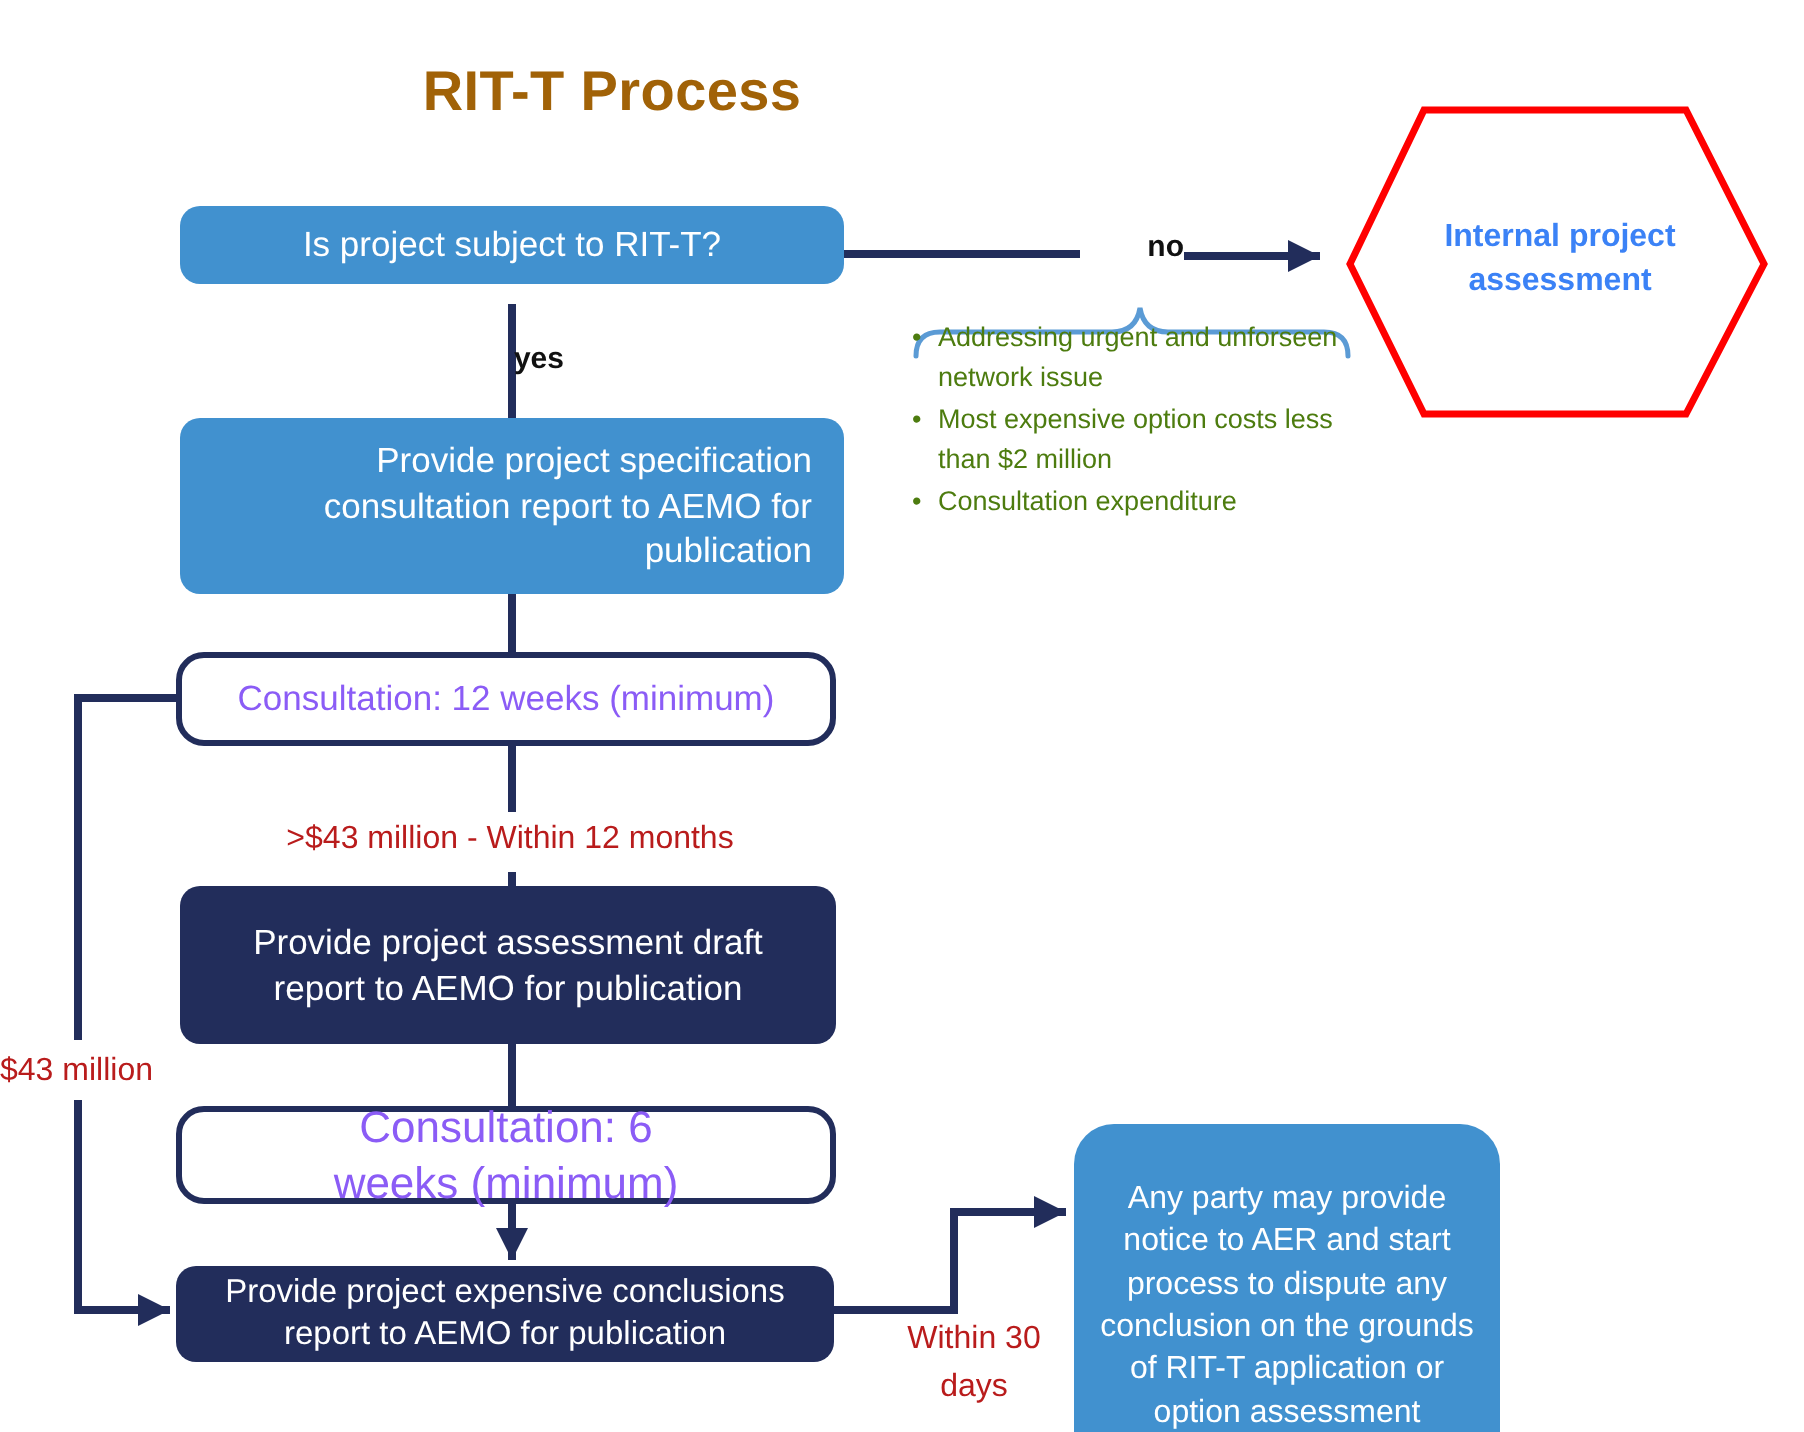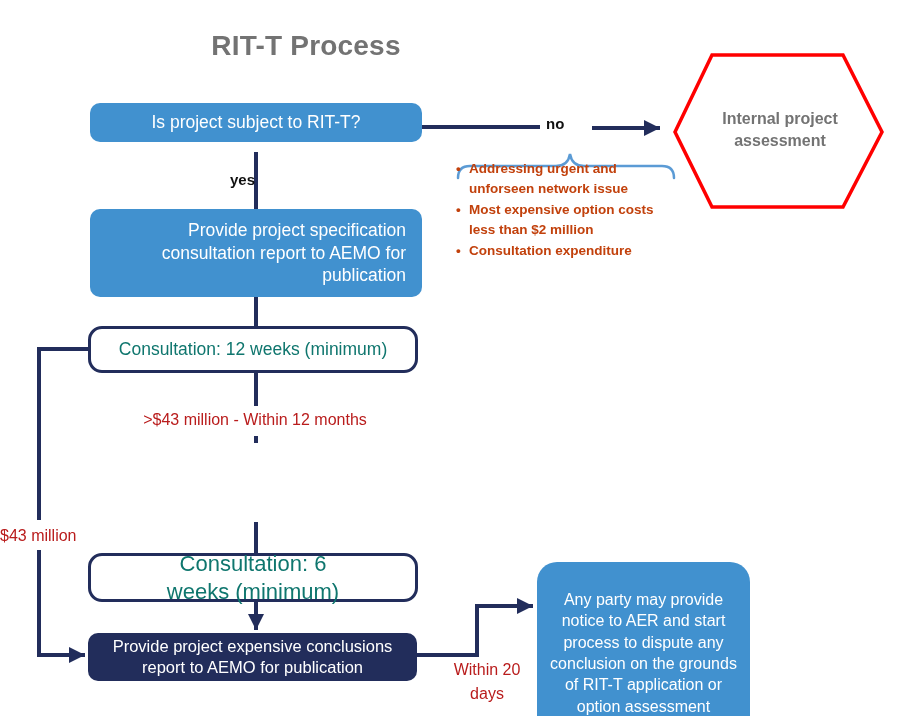--- a/index.html
+++ b/index.html
@@ -4,55 +4,55 @@
 <style>
   html,body{margin:0;padding:0;background:#fff;}
   #canvas{
     position:relative;width:902px;height:716px;background:#fff;overflow:hidden;
     font-family:"Liberation Sans",sans-serif;color:#1a1a1a;
   }
   #wires{position:absolute;left:0;top:0;width:902px;height:716px;z-index:0;}
   .abs{position:absolute;z-index:1;box-sizing:border-box;}
   .title{
     left:150px;top:30px;width:312px;text-align:center;
-    font-size:28px;font-weight:bold;color:#737373;letter-spacing:0.2px;
+    font-size:28px;font-weight:bold;color:#a16207;letter-spacing:0.2px;
   }
   .node{
     display:flex;align-items:center;justify-content:center;text-align:center;
   }
   .blue{background:#4191CF;color:#fff;border-radius:10px;}
   .navy{background:#222D5B;color:#fff;border-radius:10px;}
-  .outlined{background:#fff;border:3px solid #222D5B;border-radius:14px;color:#0f766e;}
+  .outlined{background:#fff;border:3px solid #222D5B;border-radius:14px;color:#8b5cf6;}
   .n-question{left:90px;top:103px;width:332px;height:39px;font-size:17.5px;}
   .n-spec{left:90px;top:209px;width:332px;height:88px;font-size:17.5px;text-align:right;}
   .n-spec span{max-width:300px;line-height:1.28;}
   .n-c12{left:88px;top:326px;width:330px;height:47px;font-size:17.5px;}
   .n-draft{left:90px;top:443px;width:328px;height:79px;font-size:17.5px;}
   .n-draft span{max-width:292px;line-height:1.3;}
   .n-c6{left:88px;top:553px;width:330px;height:49px;font-size:22px;}
   .n-c6 span{max-width:210px;line-height:1.25;}
   .n-conc{left:88px;top:633px;width:329px;height:48px;font-size:16.5px;}
   .n-conc span{max-width:322px;line-height:1.25;}
   .n-dispute{left:537px;top:518px;width:213px;height:182px;font-size:16px;border-radius:20px;margin-top:44px;}
   .n-dispute span{max-width:198px;line-height:1.34;}
   .hex-label{
     left:700px;top:108px;width:160px;text-align:center;
-    font-size:16px;font-weight:bold;color:#737373;line-height:1.4;
+    font-size:16px;font-weight:bold;color:#3b82f6;line-height:1.4;
   }
-  .edge-label{font-weight:bold;font-size:15px;color:#111;text-align:left;}
+  .edge-label{font-weight:bold;font-size:15px;color:#111;text-align:right;}
   .l-no{left:546px;top:115px;width:46px;}
   .l-yes{left:230px;top:171px;width:52px;}
   .italic-label{font-size:16px;color:#b91c1c;text-align:center;}
   .l-over43{left:120px;top:411px;width:270px;}
   .l-under43{left:0px;top:527px;width:78px;text-align:left;}
   .l-within30{left:446px;top:658px;width:82px;line-height:1.5;}
   .criteria{
     left:456px;top:159px;width:226px;
-    font-size:13.5px;line-height:1.45;color:#c2410c;
-    list-style:none;margin:0;padding:0;font-weight:bold;
+    font-size:13.5px;line-height:1.45;color:#4d7c0f;
+    list-style:none;margin:0;padding:0;
   }
   .criteria li{position:relative;padding-left:13px;margin:0 0 2px 0;}
   .criteria li::before{content:"\2022";position:absolute;left:0;top:0;}
 </style>
 </head>
 <body>
 
 <div id="canvas">
 
   <svg id="wires" viewBox="0 0 902 716" xmlns="http://www.w3.org/2000/svg">
@@ -106,30 +106,33 @@
   <div class="abs node blue n-spec">
     <span>Provide project specification consultation report to AEMO for publication</span>
   </div>
 
   <div class="abs node outlined n-c12">
     <span>Consultation: 12 weeks (minimum)</span>
   </div>
 
   <div class="abs italic-label l-over43">&gt;$43 million - Within 12 months</div>
 
+  <div class="abs node navy n-draft">
+    <span>Provide project assessment draft report to AEMO for publication</span>
+  </div>
 
   <div class="abs italic-label l-under43">$43 million</div>
 
   <div class="abs node outlined n-c6">
     <span>Consultation: 6 weeks (minimum)</span>
   </div>
 
   <div class="abs node navy n-conc">
     <span>Provide project expensive conclusions report to AEMO for publication</span>
   </div>
 
-  <div class="abs italic-label l-within30">Within 20 days</div>
+  <div class="abs italic-label l-within30">Within 30 days</div>
 
   <div class="abs node blue n-dispute">
     <span>Any party may provide notice to AER and start process to dispute any conclusion on the grounds of RIT-T application or option assessment</span>
   </div>
 
 </div>
 
 </body></html>

